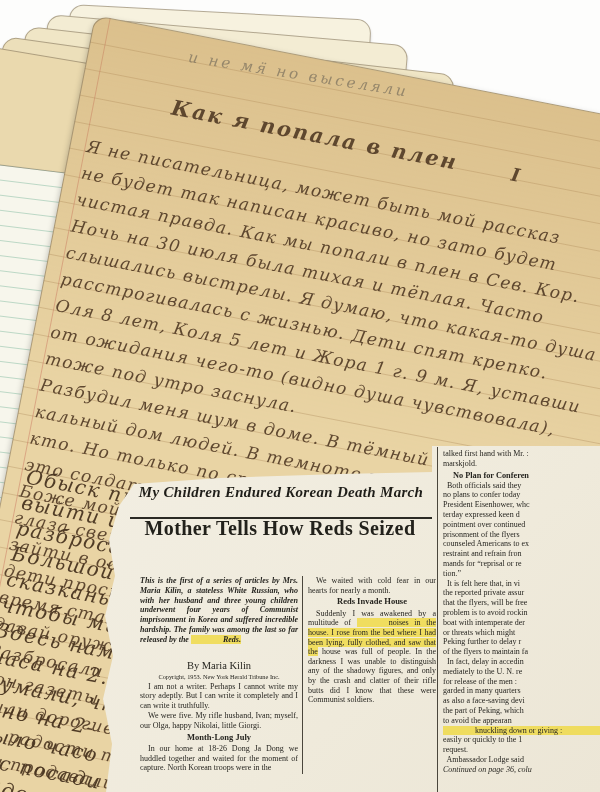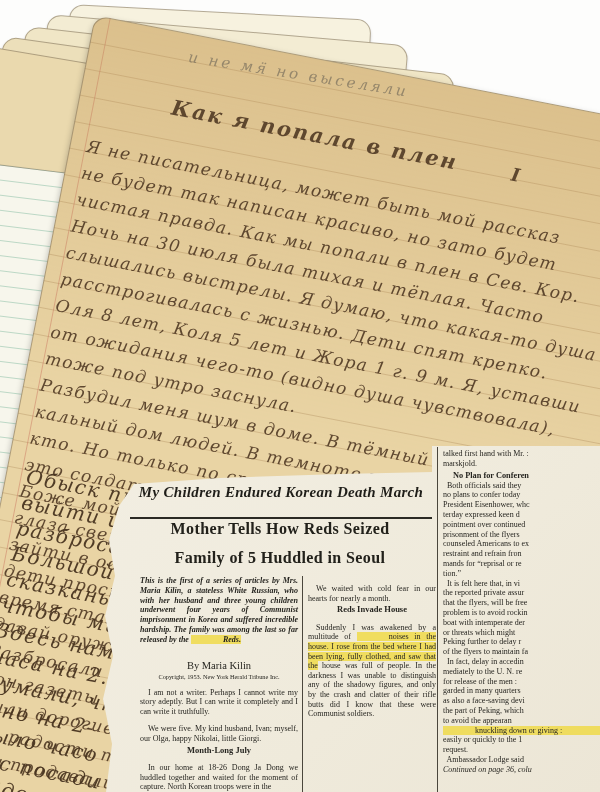--- a/index.html
+++ b/index.html
@@ -38,27 +38,27 @@
   #clip{position:absolute;left:100px;top:444px;width:500px;height:348px;z-index:10;
         background:linear-gradient(135deg,#f2eee2,#efeadb 60%,#ece6d6);
         color:#262520;
         clip-path:polygon(332px 28px,332px 2px,500px 2px,500px 348px,6px 348px,12px 300px,3px 255px,
                   13px 212px,5px 172px,15px 132px,9px 96px,19px 62px,34px 40px,120px 34px,240px 30px);
         filter:drop-shadow(0 -3px 3px rgba(60,48,25,.40)) drop-shadow(-3px 0 3px rgba(60,48,25,.28));}
   .kicker{position:absolute;left:30px;top:40px;width:302px;text-align:center;
         font-style:italic;font-weight:bold;font-size:15px;letter-spacing:.3px;
         border-bottom:2px solid #2b2a24;padding-bottom:16px;color:#1f1e19;}
   .headline{position:absolute;left:26px;top:70px;width:308px;text-align:center;
-        font-weight:bold;font-size:16px;line-height:29px;letter-spacing:.4px;color:#22211b;}
+        font-weight:bold;font-size:20px;line-height:29px;letter-spacing:.4px;color:#22211b;}
   .cols{position:absolute;left:40px;top:132px;width:296px;display:flex;}
   .colL{width:158px;}
   .colDiv{width:1px;background:#4a463c;margin:0 5px 0 4px;}
   .colM{width:128px;}
   .news{font-size:8px;line-height:9.6px;text-align:justify;}
-  .news p{margin:8px 0 1px 0;text-indent:8px;}
+  .news p{margin:0 0 1px 0;text-indent:8px;}
   .intro{font-style:italic;font-weight:bold;font-size:8px;line-height:9.8px;text-align:justify;margin:0;}
   .byline{text-align:center;font-size:10.5px;margin:15px 0 2px 0;}
   .copyright{text-align:center;font-size:6.3px;margin:0 0 2px 0;}
   .subhead{text-align:center;font-weight:bold;font-size:8.5px;margin:2px 0;}
   .hl{background:rgba(240,216,60,.78);padding-left:32px;}
   .ncol{position:absolute;left:337px;top:3px;bottom:0;width:163px;border-left:1px solid #4a463c;
         padding:2px 0 0 5px;overflow:hidden;}
   .ncol-line{font-size:8px;line-height:9.8px;white-space:pre;}
   .ncol-sub{font-weight:bold;font-size:8.3px;padding-left:10px;margin:2px 0 1px 0;white-space:pre;}
   .ncol-cont{font-style:italic;}
@@ -125,31 +125,30 @@
         <div class="ms-line">в Здесь мы</div>
       </div>
   </div>
 
   <div id="clip">
 
     <div class="kicker">My Children Endured Korean Death March</div>
 
     <div class="headline">
       <div>Mother Tells How Reds Seized</div>
-      <div>Family of 5 Huddled in Seoul</div>
     </div>
 
     <div class="cols">
       <div class="colL">
         <p class="intro"><span>This is the first of a series of articles by Mrs. Maria Kilin, a stateless White Russian, who with her husband and three young children underwent four years of Communist imprisonment in Korea and suffered incredible hardship. The family was among the last so far released by the </span><span class="hl">Reds.</span></p>
         <div class="byline">By Maria Kilin</div>
         <div class="copyright">Copyright, 1953. New York Herald Tribune Inc.</div>
         <div class="news">
           <p>I am not a writer. Perhaps I cannot write my story adeptly. But I can write it completely and I can write it truthfully.</p>
-          <p>We were five. My kind husband, Ivan; myself, our Olga, happy Nikolai, little Giorgi.</p>
+          <p>We were five. My rifle husband, Ivan; myself, our Olga, happy Nikolai, little Giorgi.</p>
           <div class="subhead">Month-Long July</div>
           <p>In our home at 18-26 Dong Ja Dong we huddled together and waited for the moment of capture. North Korean troops were in the</p>
         </div>
       </div>
       <div class="colDiv"></div>
       <div class="colM news">
         <p>We waited with cold fear in our hearts for nearly a month.</p>
         <div class="subhead">Reds Invade House</div>
         <p><span>Suddenly I was awakened by a multitude of </span><span class="hl">noises in the house. I rose from the bed where I had been lying, fully clothed, and saw that the</span><span> house was full of people. In the darkness I was unable to distinguish any of the shadowy figures, and only by the crash and clatter of their rifle butts did I know that these were Communist soldiers.</span></p>
 

